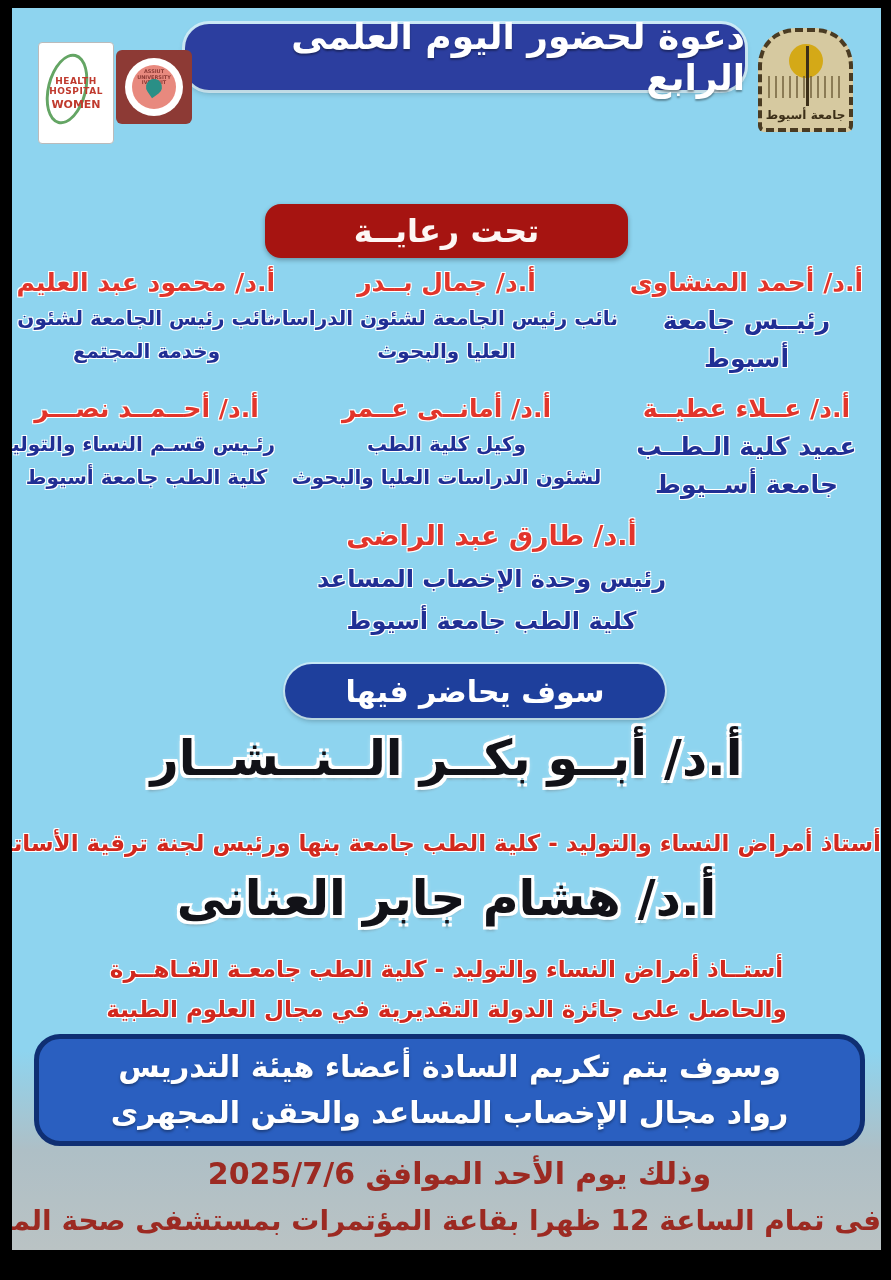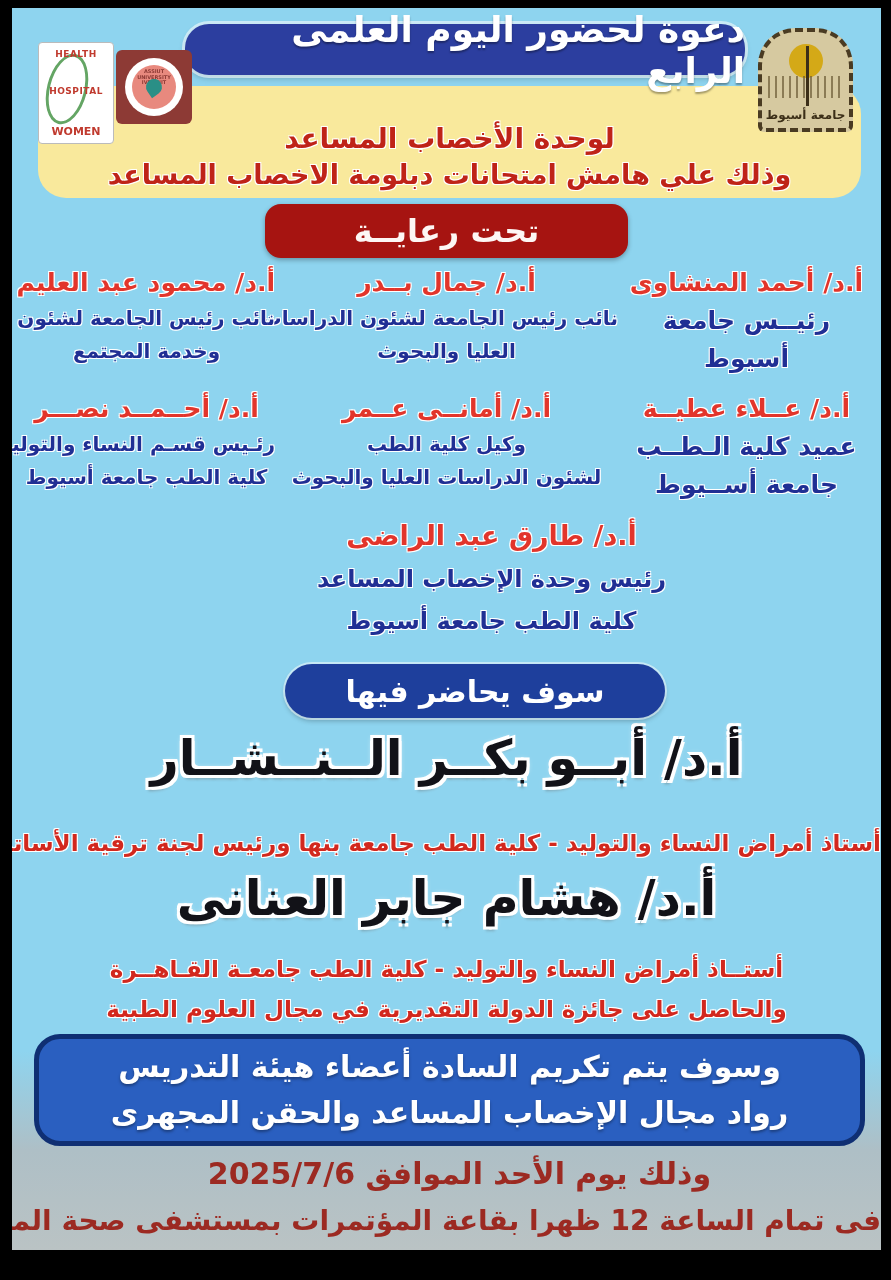--- a/index.html
+++ b/index.html
@@ -7,21 +7,21 @@
   body{font-family:"DejaVu Sans","Liberation Sans",sans-serif;}
 
   .poster{
     position:absolute; left:12px; top:8px; width:869px; height:1242px;
     background:linear-gradient(180deg,#8ed4ef 0%,#8ed4ef 84%,#aebfc6 92%,#bac3c4 100%);
     direction:rtl; overflow:hidden;
   }
 
   
   .title-banner{
-    position:absolute; left:173px; right:136px; top:16px; height:51px;
+    position:absolute; left:173px; right:136px; top:16px; height:66px;
     background:#2c3e9f; border-radius:24px; z-index:3;
     display:flex; align-items:center; justify-content:center;
     color:#fff; font-size:36px; font-weight:bold;
     box-shadow:0 0 0 3px rgba(255,255,255,.55), 0 3px 6px rgba(0,0,0,.25);
     text-shadow:0 2px 2px rgba(0,0,0,.35);
   }
   .yellow-panel{
     position:absolute; left:26px; right:20px; top:78px; height:112px;
     background:#f9e99c; border-radius:28px; z-index:1;
     display:flex; flex-direction:column; align-items:center; justify-content:flex-end;
@@ -37,21 +37,21 @@
     display:flex; align-items:center; justify-content:center;
     color:#fdf6f4; font-size:32px; font-weight:bold;
     box-shadow:0 2px 5px rgba(0,0,0,.3);
   }
 
   
   .logo-women{
     position:absolute; left:26px; top:34px; width:76px; height:102px; z-index:4;
     background:#fff; border:1px solid #bbb; border-radius:4px;
     display:flex; flex-direction:column; align-items:center; justify-content:center;
-    text-align:center; overflow:hidden;gap:27px;
+    text-align:center; overflow:hidden;
   }
   .lw-ellipse{position:absolute; left:8px; top:10px; width:40px; height:72px;
     border:3px solid #3d8f3d; border-radius:50%; transform:rotate(14deg); opacity:.8;}
   .lw-t1,.lw-t2{font-size:9px; font-weight:bold; color:#c03a2e; z-index:1; letter-spacing:.5px;}
   .lw-t3{font-size:11px; font-weight:bold; color:#c03a2e; z-index:1; margin-top:2px;}
   .logo-ivf{
     position:absolute; left:104px; top:42px; width:76px; height:74px; z-index:4;
     background:#8d3a35; border-radius:6px;
     display:flex; align-items:center; justify-content:center;
   }
@@ -171,24 +171,20 @@
 
   <div class="logo-univ">
     <div class="univ-sun"></div>
     <div class="univ-pole"></div>
     <div class="univ-rays"></div>
     <div class="univ-name">جامعة أسيوط</div>
   </div>
 
   <div class="title-banner">دعوة لحضور اليوم العلمى الرابع</div>
 
-  <div class="yellow-panel">
-    <div class="sub1">لوحدة الأخصاب المساعد</div>
-    <div class="sub2">وذلك علي هامش امتحانات دبلومة الاخصاب المساعد</div>
-  </div>
 
   <div class="patronage-banner">تحت رعايــة</div>
 
   <div class="patrons">
     <div class="patron col-right">
       <div class="p-name">أ.د/ أحمد المنشاوى</div>
       <div class="p-title">رئيــس جامعة</div>
       <div class="p-title">أسيوط</div>
     </div>
     <div class="patron">

